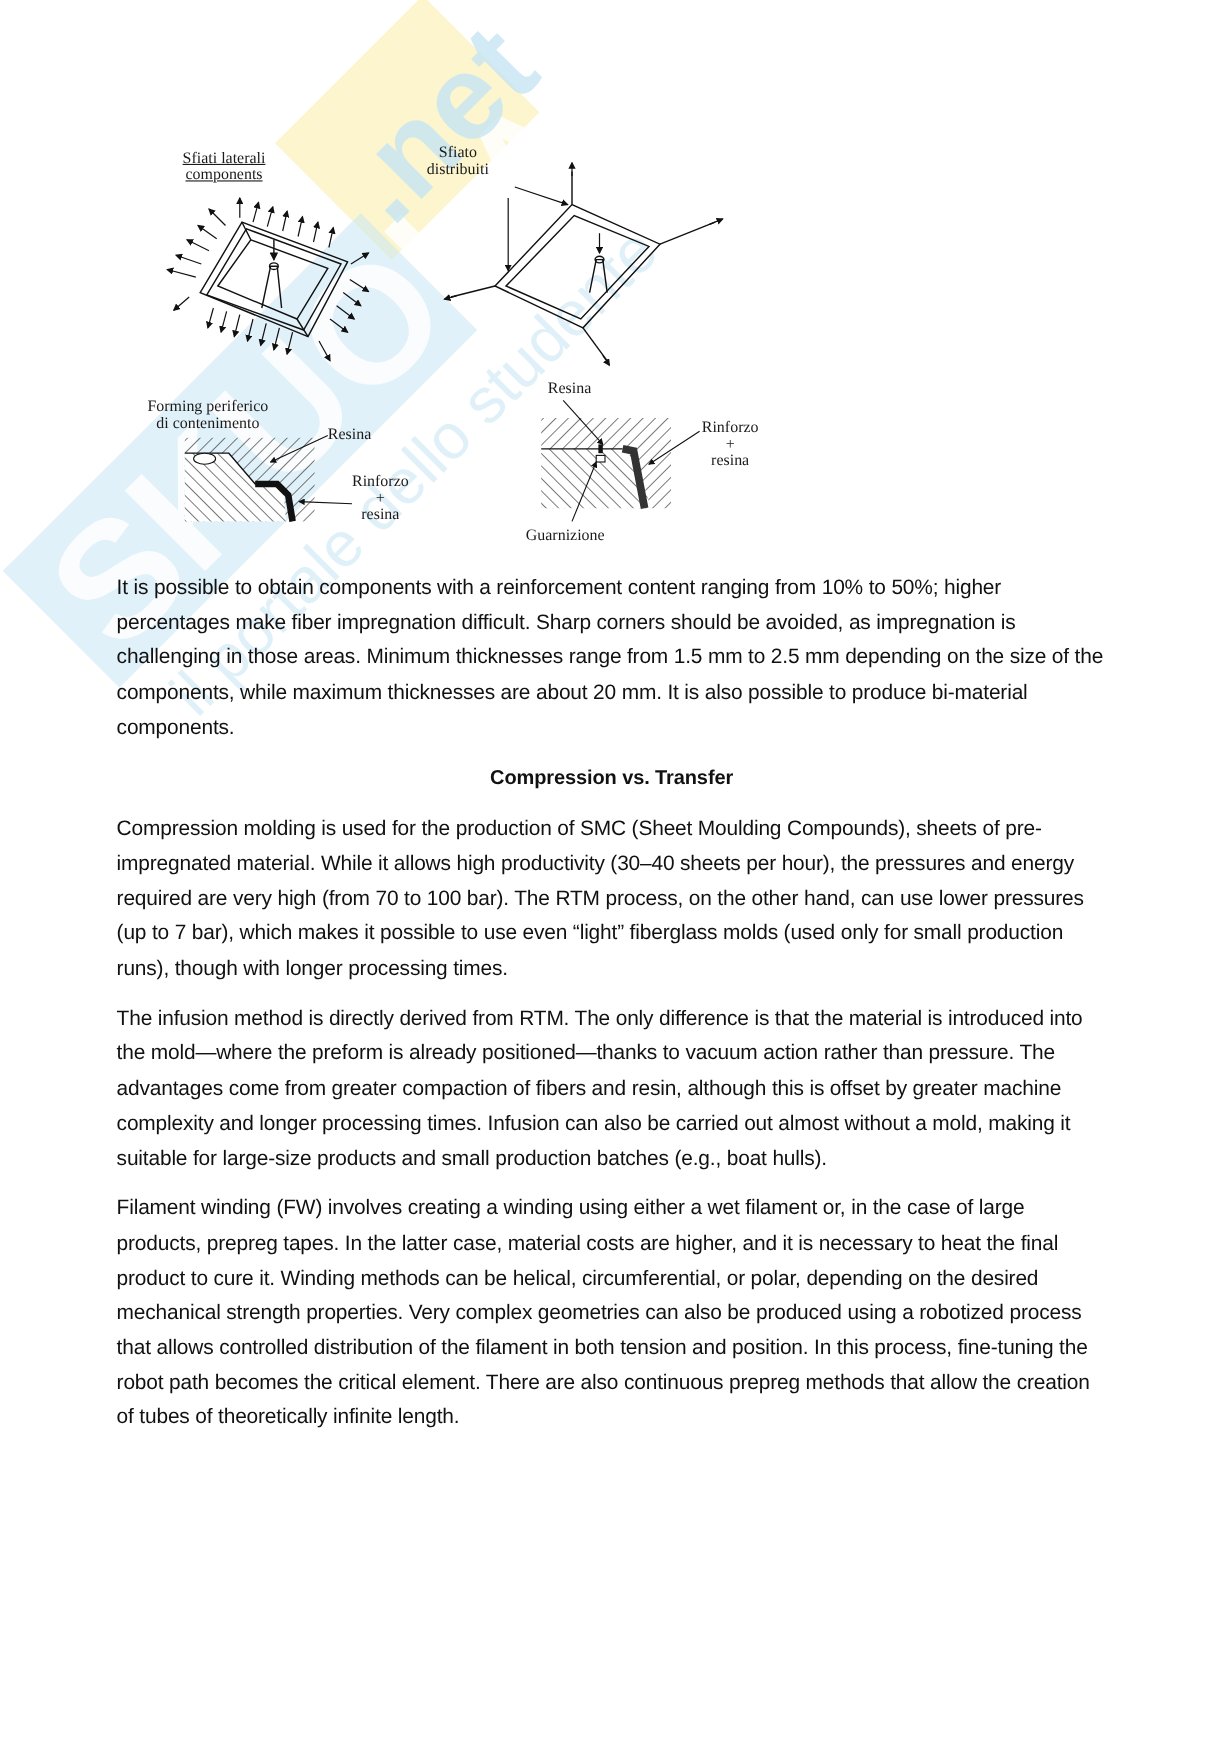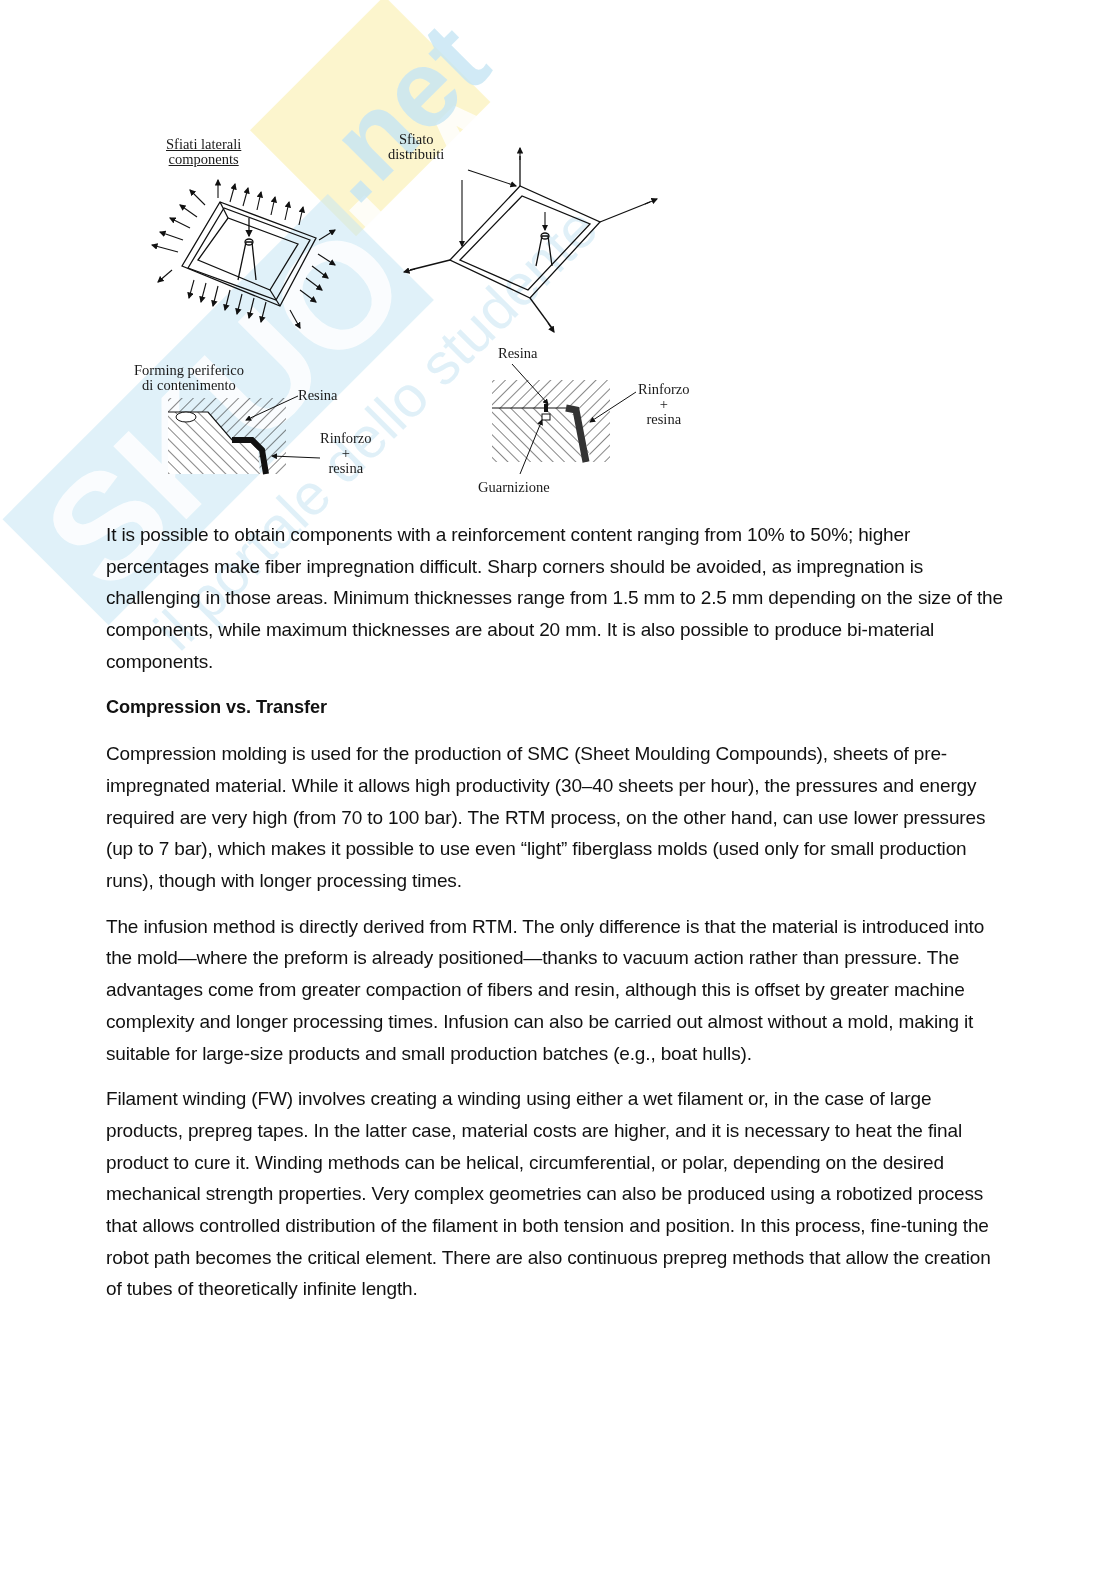--- a/index.html
+++ b/index.html
@@ -11,21 +11,21 @@
 
   
   .figure { position: absolute; left: 120px; top: 120px; width: 600px; height: 390px; z-index: 1; }
   .figure svg { position: absolute; left: 0; top: 0; }
   .fig-label { position: absolute; font-family: "Liberation Serif", "DejaVu Serif", serif; font-size: 14.5px; color: #1a1a1a; line-height: 15px; text-align: center; white-space: nowrap; }
 
   
   .content { position: absolute; left: 106px; top: 519px; width: 900px; z-index: 1;
              font-family: "Liberation Sans", "DejaVu Sans", sans-serif; color: #111; }
   .content p { margin: 0; font-size: 19px; line-height: 31.7px; letter-spacing: -0.15px; }
-  .content h3 { margin: 0; font-size: 18.2px; font-weight: bold; line-height: 31.7px; letter-spacing: -0.1px; }
+  .content h3 { margin: 0; font-size: 18.2px; font-weight: bold; line-height: 31.7px; letter-spacing: -0.1px; text-align: center; }
   .p1 { margin-bottom: 14px !important; }
   .h-gap { margin-bottom: 15px !important; }
   .p-gap { margin-bottom: 14px !important; }
 </style>
 </head>
 <body>
 
 <div class="page">
 
   <svg class="watermark" viewBox="0 0 1116 1579" width="1116" height="1579">

